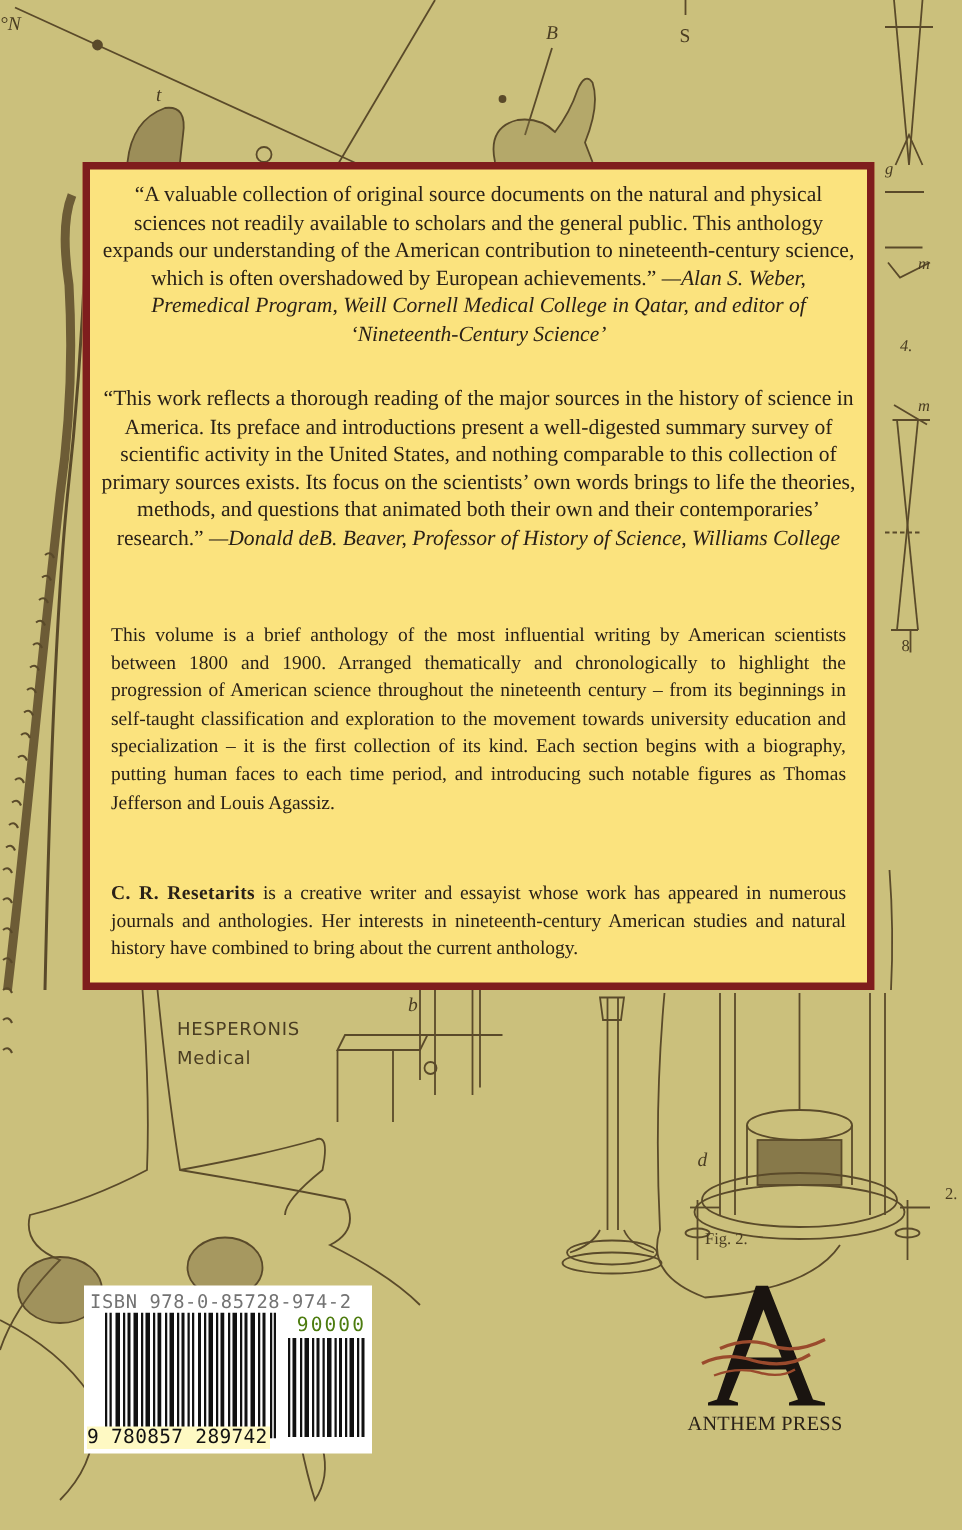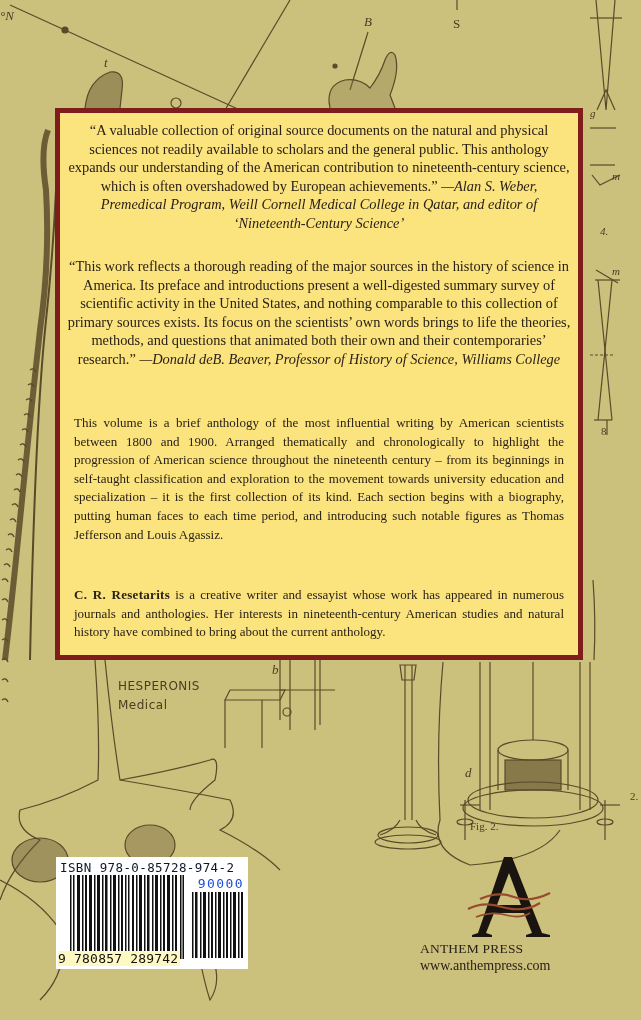--- a/index.html
+++ b/index.html
@@ -55,41 +55,41 @@
 
   .barcode {
     position: absolute;
     left: 56px; top: 857px;
     width: 192px; height: 112px;
     background: #ffffff;
   }
   .barcode .isbn-text {
     position: absolute; left: 4px; top: 3px;
     font-family: "DejaVu Sans Mono", monospace;
-    font-size: 12.5px; letter-spacing: 0.4px; color: #0f172a;
+    font-size: 12.5px; letter-spacing: 0.4px; color: #737373;
     white-space: nowrap;
   }
   .barcode .price-code {
     position: absolute; right: 4px; top: 19px;
     font-family: "DejaVu Sans Mono", monospace;
-    font-size: 13px; letter-spacing: 1.4px; color: #1d4ed8;
+    font-size: 13px; letter-spacing: 1.4px; color: #4d7c0f;
   }
   .barcode .bars-main { position: absolute; left: 14px; top: 18px; }
   .barcode .bars-addon { position: absolute; left: 136px; top: 35px; }
   .barcode .ean-digits {
     position: absolute; left: 2px; top: 94px;
     font-family: "DejaVu Sans Mono", monospace;
     font-size: 13px; letter-spacing: 0.2px; color: #111;
     background: #fef9c3; padding-right: 2px;
     white-space: nowrap;
   }
 
   .publisher {
     position: absolute; left: 420px; top: 857px; width: 180px;
-    text-align: left;
+    text-align: center;
   }
   .publisher .logo { display: block; margin: 0 auto; }
   .publisher .name {
     font-size: 13.5px; letter-spacing: 0.2px; color: #2a2118;
     margin-top: 2px;
   }
   .publisher .url {
     font-size: 14px; color: #2a2118; margin-top: 1px;
   }
 </style>
@@ -294,14 +294,13 @@
 </div>
 
 <div class="publisher">
   <svg class="logo" width="92" height="82" viewBox="0 0 92 82">
     <path d="M40 0 L48 0 L78 76 L86 78 L86 80 L62 80 L62 78 L68 76 L60 56 L30 56 L22 76 L28 78 L28 80 L8 80 L8 78 L14 76 Z M33 48 L57 48 L45 16 Z" fill="#1a1410"></path>
     <path d="M4 52 Q20 44 38 50 Q60 56 76 46" fill="none" stroke="#9a4a2c" stroke-width="2.2"></path>
     <path d="M16 42 Q34 34 50 40 Q66 46 86 36" fill="none" stroke="#9a4a2c" stroke-width="2.2"></path>
     <path d="M12 60 Q28 54 42 58 Q56 62 66 56" fill="none" stroke="#9a4a2c" stroke-width="1.6"></path>
   </svg>
   <div class="name">ANTHEM PRESS</div>
-  <div class="url">www.anthempress.com</div>
 </div>
 
 </body></html>

